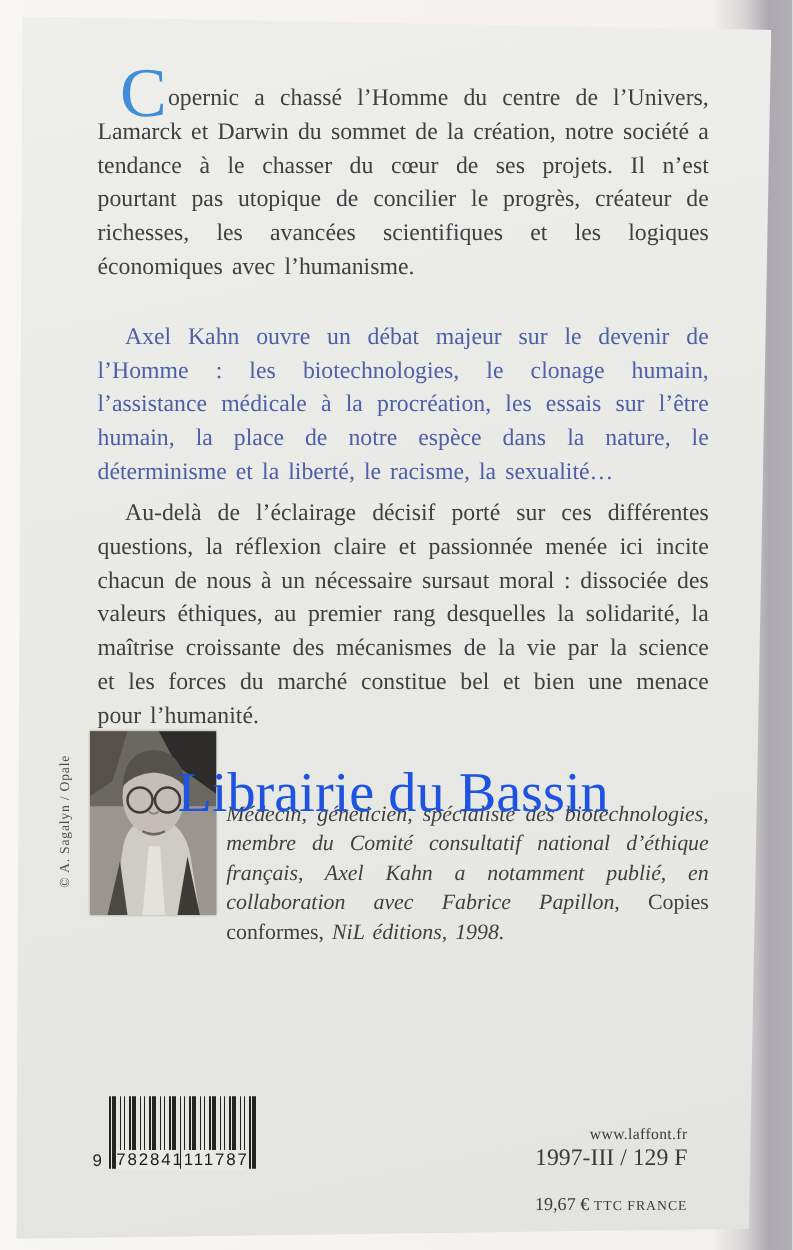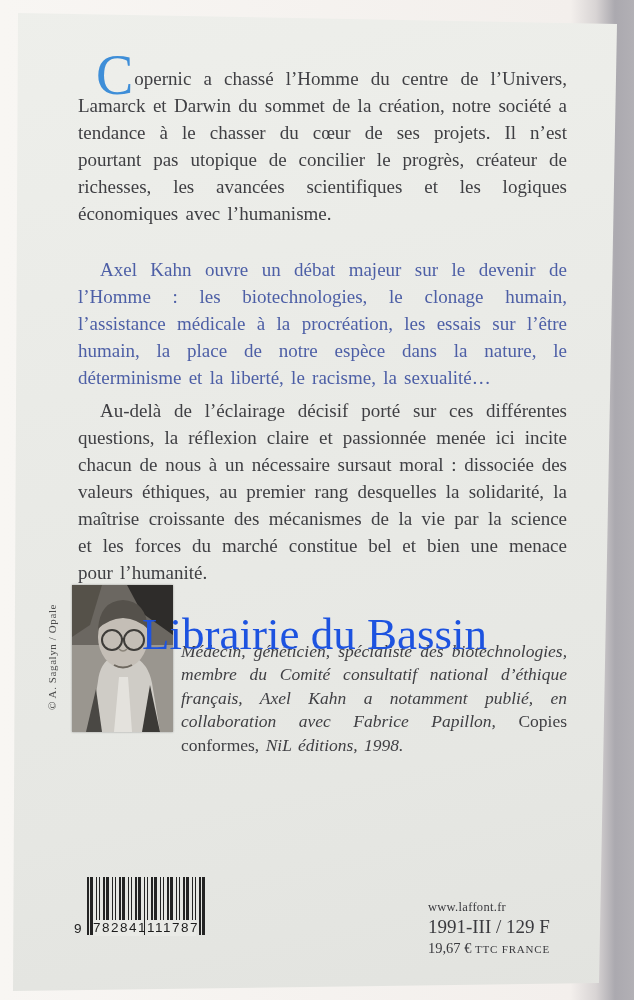--- a/index.html
+++ b/index.html
@@ -61,25 +61,25 @@
   }
   .barcode .grp{
     position:absolute;top:43px;height:16px;width:49px;
     background:#e9eae6;text-align:left;
     font-family:"Liberation Sans",sans-serif;font-size:13.5px;
     color:#1d1d1d;letter-spacing:1.5px;line-height:16px;
   }
   .grp-1{left:19px;}
   .grp-2{left:73px;}
   .pub{
-    position:absolute;right:84px;top:900px;color:#3a3a3e;
+    position:absolute;right:84px;top:900px;text-align:right;color:#3a3a3e;
   }
   .pub .site{font-size:12.5px;letter-spacing:.3px;}
   .pub .edition{font-size:19px;margin-top:1px;}
-  .pub .price{font-size:14.5px;margin-top:2px;}
+  .pub .price{font-size:14.5px;margin-top:18px;}
   .pub .ttc{font-size:11px;letter-spacing:.8px;}
 </style>
 </head>
 <body>
 
 <div class="book">
 
   <p class="para para-2">Axel Kahn ouvre un débat majeur sur le devenir de l’Homme : les biotechnologies, le clonage humain, l’assistance médicale à la procréation, les essais sur l’être humain, la place de notre espèce dans la nature, le déterminisme et la liberté, le racisme, la sexualité…</p>
 
   <p class="para para-1"><span class="dropcap">C</span><span>opernic a chassé l’Homme du centre de l’Univers, Lamarck et Darwin du sommet de la création, notre société a tendance à le chasser du cœur de ses projets. Il n’est pourtant pas utopique de concilier le progrès, créateur de richesses, les avancées scientifiques et les logiques économiques avec l’humanisme.</span></p>
@@ -112,19 +112,19 @@
 
   <div class="barcode">
     <div class="bars"></div>
     <span class="lead">9</span>
     <span class="grp grp-1">782841</span>
     <span class="grp grp-2">111787</span>
   </div>
 
   <div class="pub">
     <div class="site">www.laffont.fr</div>
-    <div class="edition">1991-III / 129 F</div>
+    <div class="edition">1997-III / 129 F</div>
     <div class="price"><span>19,67 €</span> <span class="ttc">TTC FRANCE</span></div>
   </div>
 
 </div>
 
 <div class="watermark">Librairie du Bassin</div>
 
 </body></html>

